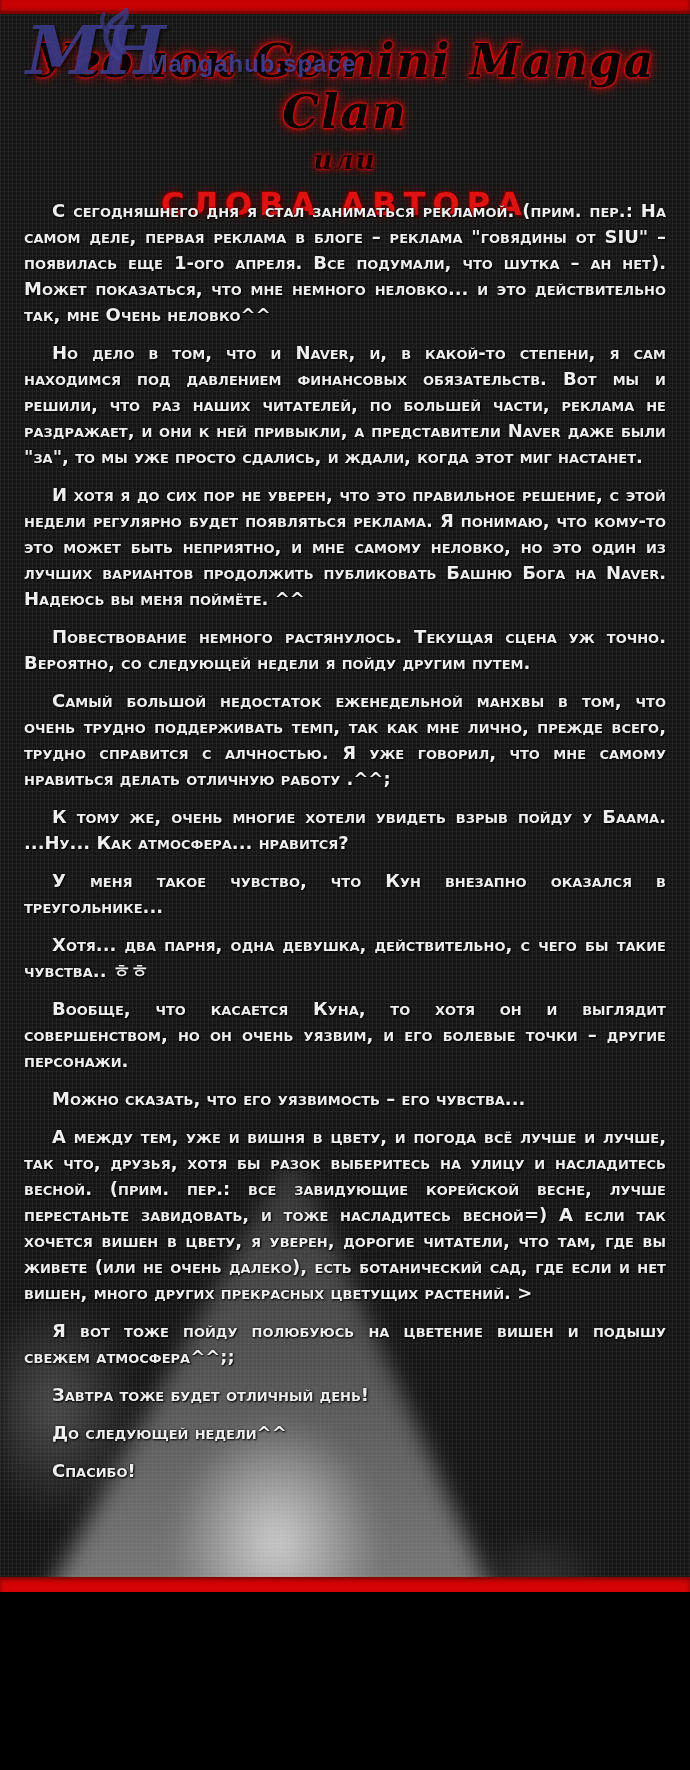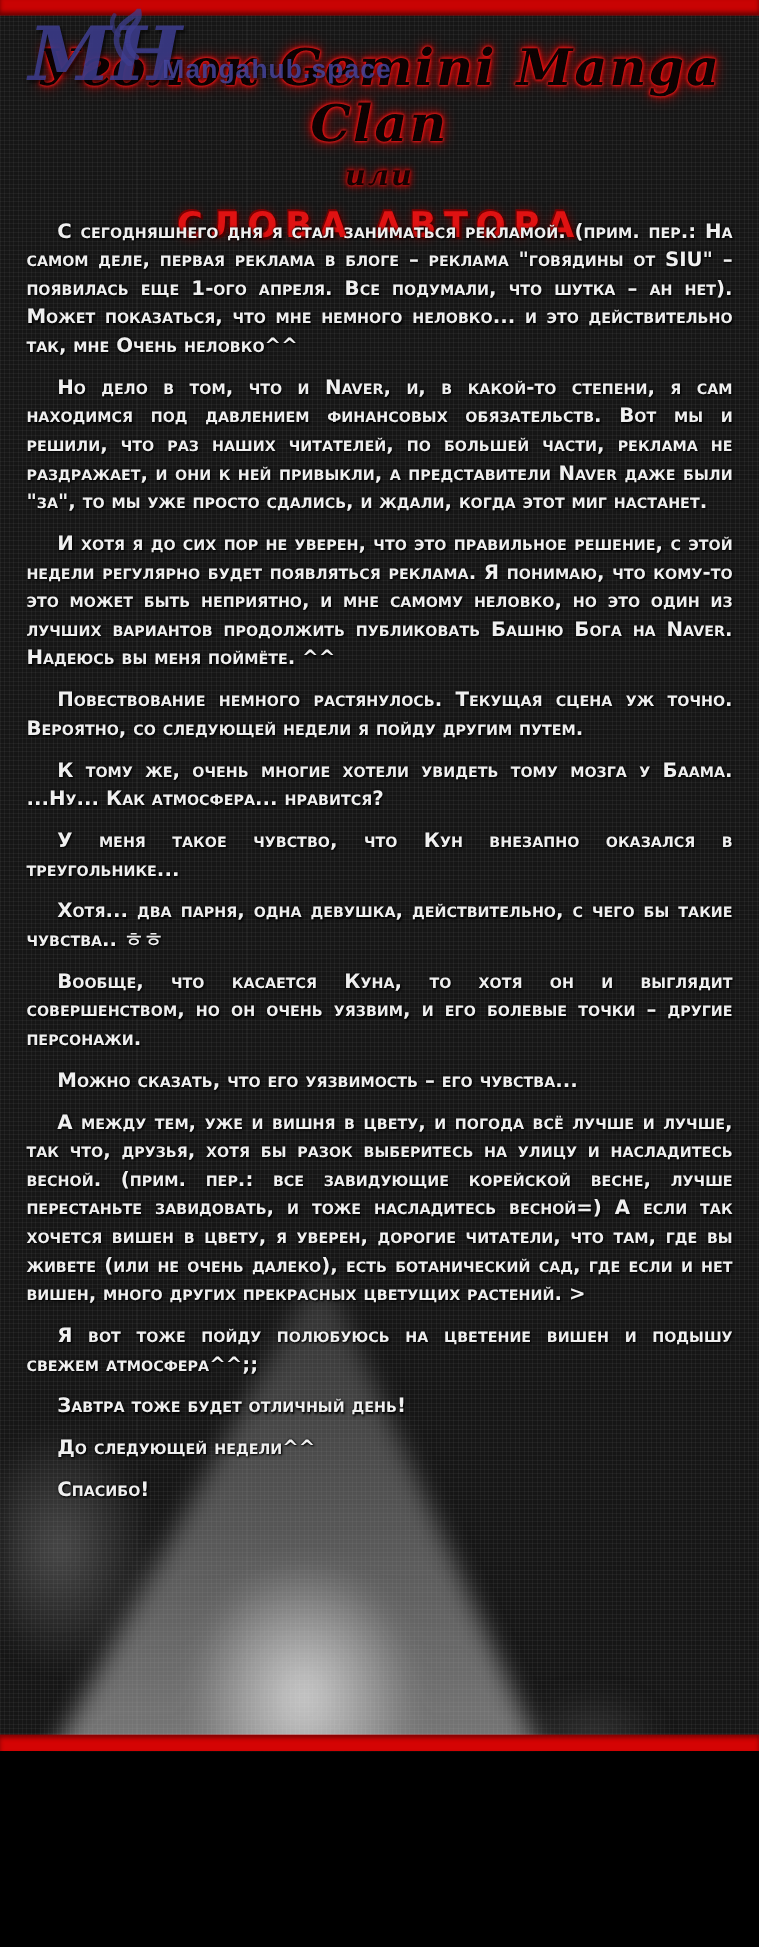--- a/index.html
+++ b/index.html
@@ -99,21 +99,22 @@
     <h1 class="title">Уголок Gemini Manga Clan</h1>
     <div class="ili">или</div>
     <h2 class="heading">СЛОВА АВТОРА</h2>
   </div>
 
   <div class="note-body">
     <p>С сегодняшнего дня я стал заниматься рекламой. (прим. пер.: На самом деле, первая реклама в блоге – реклама "говядины от SIU" – появилась еще 1-ого апреля. Все подумали, что шутка – ан нет). Может показаться, что мне немного неловко... и это действительно так, мне Очень неловко^^</p>
     <p>Но дело в том, что и Naver, и, в какой-то степени, я сам находимся под давлением финансовых обязательств. Вот мы и решили, что раз наших читателей, по большей части, реклама не раздражает, и они к ней привыкли, а представители Naver даже были "за", то мы уже просто сдались, и ждали, когда этот миг настанет.</p>
     <p>И хотя я до сих пор не уверен, что это правильное решение, с этой недели регулярно будет появляться реклама. Я понимаю, что кому-то это может быть неприятно, и мне самому неловко, но это один из лучших вариантов продолжить публиковать Башню Бога на Naver. Надеюсь вы меня поймёте. ^^</p>
     <p>Повествование немного растянулось. Текущая сцена уж точно. Вероятно, со следующей недели я пойду другим путем.</p>
-    <p>К тому же, очень многие хотели увидеть тому мозга у Баама. ...Ну... Как атмосфера... нравится?</p>
+    <p>Самый большой недостаток еженедельной манхвы в том, что очень трудно поддерживать темп, так как мне лично, прежде всего, трудно справится с алчностью. Я уже говорил, что мне самому нравиться делать отличную работу .^^;</p>
+    <p>К тому же, очень многие хотели увидеть взрыв пойду у Баама. ...Ну... Как атмосфера... нравится?</p>
     <p>У меня такое чувство, что Кун внезапно оказался в треугольнике...</p>
     <p>Хотя... два парня, одна девушка, действительно, с чего бы такие чувства.. ㅎㅎ</p>
     <p>Вообще, что касается Куна, то хотя он и выглядит совершенством, но он очень уязвим, и его болевые точки – другие персонажи.</p>
     <p>Можно сказать, что его уязвимость – его чувства...</p>
     <p>А между тем, уже и вишня в цвету, и погода всё лучше и лучше, так что, друзья, хотя бы разок выберитесь на улицу и насладитесь весной. (прим. пер.: все завидующие корейской весне, лучше перестаньте завидовать, и тоже насладитесь весной=) А если так хочется вишен в цвету, я уверен, дорогие читатели, что там, где вы живете (или не очень далеко), есть ботанический сад, где если и нет вишен, много других прекрасных цветущих растений. &gt;</p>
     <p>Я вот тоже пойду полюбуюсь на цветение вишен и подышу свежем атмосфера^^;;</p>
     <p>Завтра тоже будет отличный день!</p>
     <p>До следующей недели^^</p>
     <p>Спасибо!</p>
   </div>

